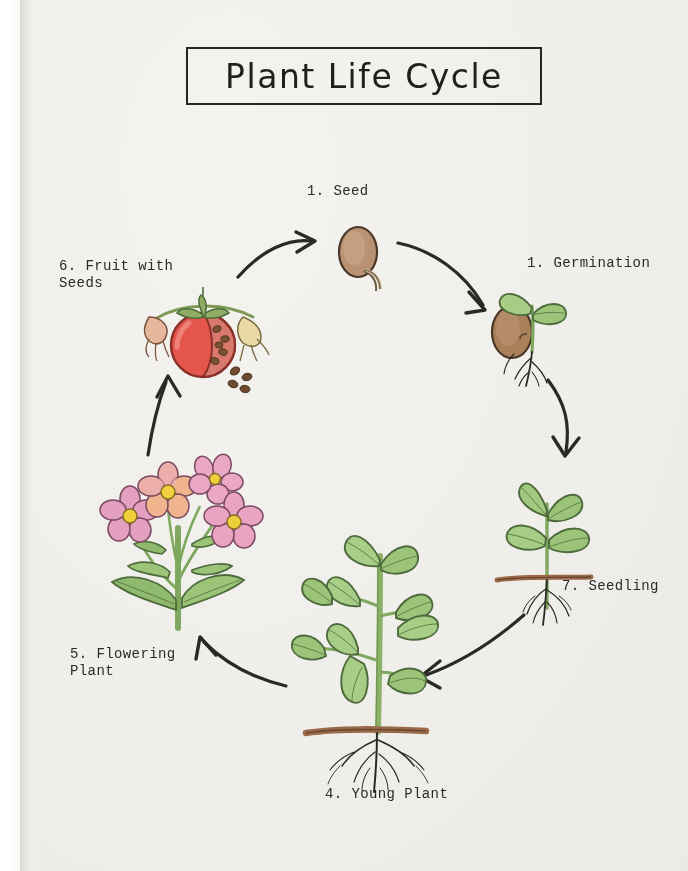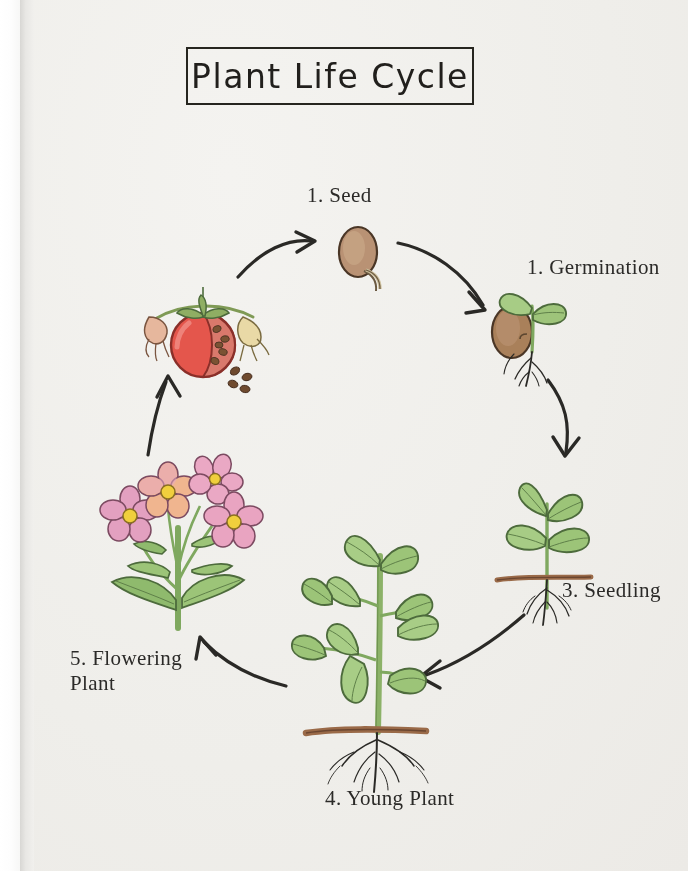--- a/index.html
+++ b/index.html
@@ -33,32 +33,32 @@
     position: absolute;
     left: 34px; top: 0;
     width: 654px; height: 871px;
     background:
       radial-gradient(ellipse at 30% 20%, #f4f3f0 0%, #efeeea 60%, #eceae6 100%);
   }
 
   .label {
     position: absolute;
     color: #2b2a28;
-    font-family: Liberation Serif, serif;
-    font-size: 21px;
+    font-family: Liberation Mono, monospace;
+    font-size: 14px;
     letter-spacing: 0.4px;
     white-space: pre-line;
     line-height: 1.18;
   }
 
   #title-box {
     position: absolute;
     left: 186px;
     top: 47px;
-    width: 288px;
+    width: 356px;
     height: 58px;
     box-sizing: border-box;
     border: 2.5px solid #26251f;
     display: flex;
     align-items: center;
     justify-content: center;
   }
   #title-text {
     font-size: 33px;
     color: #211f1c;
@@ -145,21 +145,21 @@
     <path d="M53 31 C 64 28, 74 28, 84 29" fill="none" stroke="#5f8049" stroke-width="1"></path>
 
     <path d="M52 68 C 51 80, 49 90, 46 102" class="ink" stroke-width="1.8"></path>
     <path d="M51 74 C 44 80, 39 86, 35 95" class="ink" stroke-width="1.3"></path>
     <path d="M52 78 C 59 84, 64 90, 67 99" class="ink" stroke-width="1.3"></path>
     <path d="M49 88 C 44 92, 41 96, 39 102" class="ink" stroke-width="1.1"></path>
     <path d="M52 88 C 56 93, 58 97, 59 102" class="ink" stroke-width="1.1"></path>
     <path d="M34 70 C 28 76, 25 82, 24 90" class="ink" stroke-width="1.1"></path>
   </svg>
 
-  <div class="label" style="left:562px; top:578px;">3. Seedling</div>
+  <div class="label" style="left:562px; top:578px;">7. Seedling</div>
   <svg class="art" style="left:495px; top:468px;" width="120" height="160" viewBox="0 0 120 160">
 
     <path d="M52 140 C 52 110, 52 80, 52 36" fill="none" stroke="#7fa85f" stroke-width="3.4" stroke-linecap="round"></path>
 
     <path d="M52 42 C 42 16, 30 10, 25 20 C 20 32, 36 44, 51 48 Z" fill="#a2c97f" stroke="#4d6b3c" stroke-width="1.9"></path>
     <path d="M51 47 C 43 38, 35 28, 27 20" fill="none" stroke="#5f8049" stroke-width="1"></path>
 
     <path d="M53 46 C 66 24, 84 22, 87 34 C 90 48, 68 56, 53 52 Z" fill="#9cc478" stroke="#4d6b3c" stroke-width="1.9"></path>
     <path d="M53 51 C 64 44, 76 38, 86 34" fill="none" stroke="#5f8049" stroke-width="1"></path>
 
@@ -302,20 +302,22 @@
           <ellipse cx="16" cy="-6" rx="13" ry="10"></ellipse>
           <ellipse cx="10" cy="14" rx="11" ry="12"></ellipse>
           <ellipse cx="-11" cy="13" rx="11" ry="12"></ellipse>
           <ellipse cx="-17" cy="-6" rx="13" ry="10"></ellipse>
         </g>
         <circle cx="0" cy="0" r="7" fill="#f0cf3d" stroke="#8a6f22" stroke-width="1.5"></circle>
       </g>
     </g>
   </svg>
 
+  <div class="label" style="left:59px; top:258px;">6. Fruit with
+Seeds</div>
   <svg class="art" style="left:137px; top:287px;" width="140" height="110" viewBox="0 0 140 110">
 
     <path d="M18 32 C 44 16, 86 14, 116 30" fill="none" stroke="#7f9a55" stroke-width="3" stroke-linecap="round"></path>
 
     <g>
       <path d="M12 30 C 6 40, 6 48, 12 54 C 20 60, 28 56, 30 46 C 31 38, 24 30, 12 30 Z" fill="#e6b79d" stroke="#7a5540" stroke-width="1.5"></path>
       <path d="M12 52 C 8 60, 8 66, 12 70" fill="none" stroke="#7a5540" stroke-width="1.3"></path>
       <path d="M19 56 C 18 64, 18 70, 20 74" fill="none" stroke="#7a5540" stroke-width="1.3"></path>
       <path d="M26 54 C 28 62, 30 66, 32 70" fill="none" stroke="#7a5540" stroke-width="1.3"></path>
     </g>

